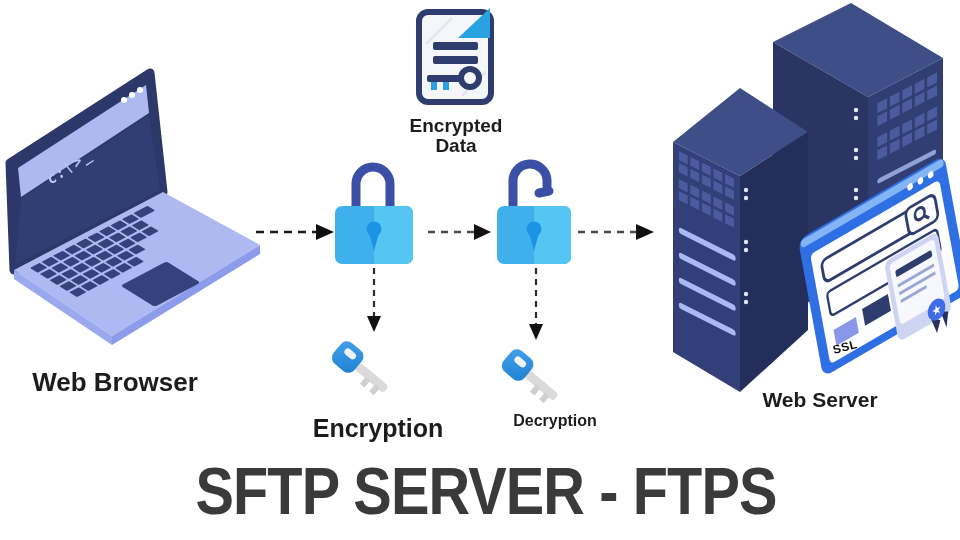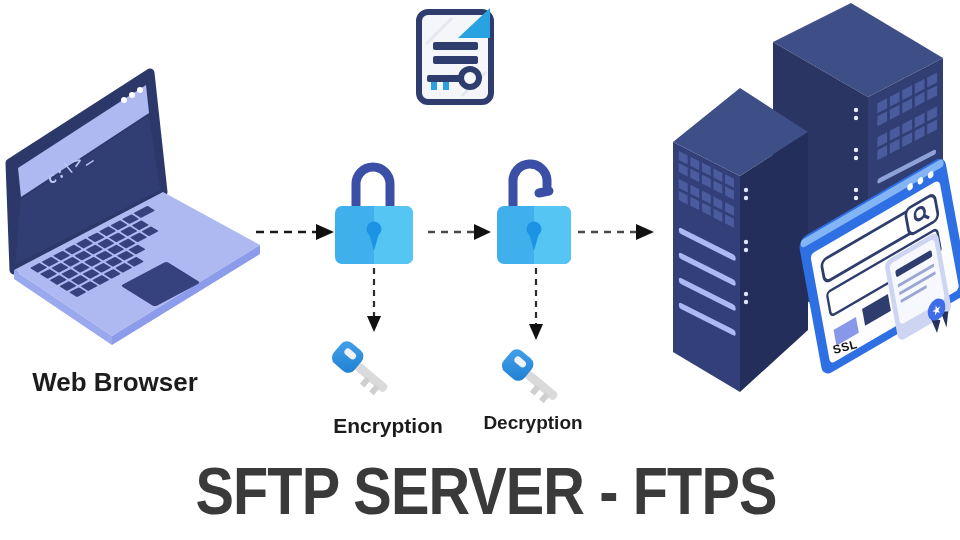--- a/index.html
+++ b/index.html
@@ -3,22 +3,22 @@
 <meta charset="utf-8">
 <style>
   html,body{margin:0;padding:0;background:#ffffff;}
   #stage{position:relative;width:960px;height:540px;overflow:hidden;background:#ffffff;
          font-family:"Liberation Sans", sans-serif;}
   #scene{position:absolute;left:0;top:0;width:960px;height:540px;}
   .lbl{position:absolute;font-weight:bold;color:#1c1c1c;white-space:nowrap;
        transform:translateX(-50%);}
   .lbl-web-browser{left:115px;top:367px;font-size:26px;}
   .lbl-encrypted{left:456px;top:116px;font-size:19px;text-align:center;line-height:20px;}
-  .lbl-encryption{left:388px;top:414px;font-size:21px;}
-  .lbl-decryption{left:533px;top:412px;font-size:19px;}
+  .lbl-encryption{left:378px;top:414px;font-size:25px;}
+  .lbl-decryption{left:555px;top:412px;font-size:16px;}
   .lbl-web-server{left:820px;top:388px;font-size:21px;}
   .lbl-ssl{left:845px;top:340px;font-size:12px;transform:translateX(-50%) rotate(-14deg);
            letter-spacing:.5px;color:#111;}
   .lbl-title{left:486px;top:452px;font-size:67px;font-weight:bold;color:#3a3a3a;
              letter-spacing:-1px;transform:translateX(-50%) scaleX(0.86);}
   .terminal-prompt{position:absolute;left:44px;top:158px;font-family:"DejaVu Sans Mono",monospace;
              font-size:15px;font-weight:bold;font-style:italic;color:#bcc7f4;
              transform:rotate(-33deg);letter-spacing:1px;}
 </style>
 </head>
@@ -254,22 +254,27 @@
     <polygon points="50,76 53,94 58,80" fill="#27325e"></polygon>
     <circle cx="46" cy="72" r="10" fill="#3f6ce8"></circle>
     <text x="46" y="76.5" text-anchor="middle" font-size="12" fill="#ffffff" font-family="DejaVu Sans, sans-serif">★</text>
   </g>
 </svg>
 
   <div class="terminal-prompt">c:\&gt;_</div>
 
   <div class="lbl lbl-web-browser">Web Browser</div>
 
+  <div class="lbl lbl-encrypted">
+    <div>Encrypted</div>
+    <div>Data</div>
+  </div>
 
   <div class="lbl lbl-encryption">Encryption</div>
 
   <div class="lbl lbl-decryption">Decryption</div>
 
+  <div class="lbl lbl-web-server">Web Server</div>
 
   <div class="lbl lbl-ssl">SSL</div>
 
   <div class="lbl lbl-title">SFTP SERVER - FTPS</div>
 </div>
 
 </body></html>

